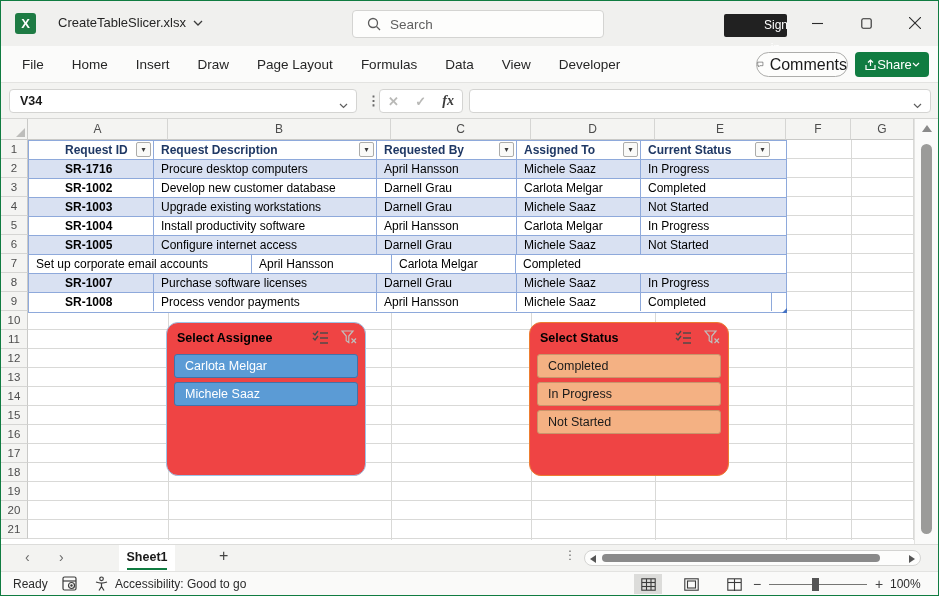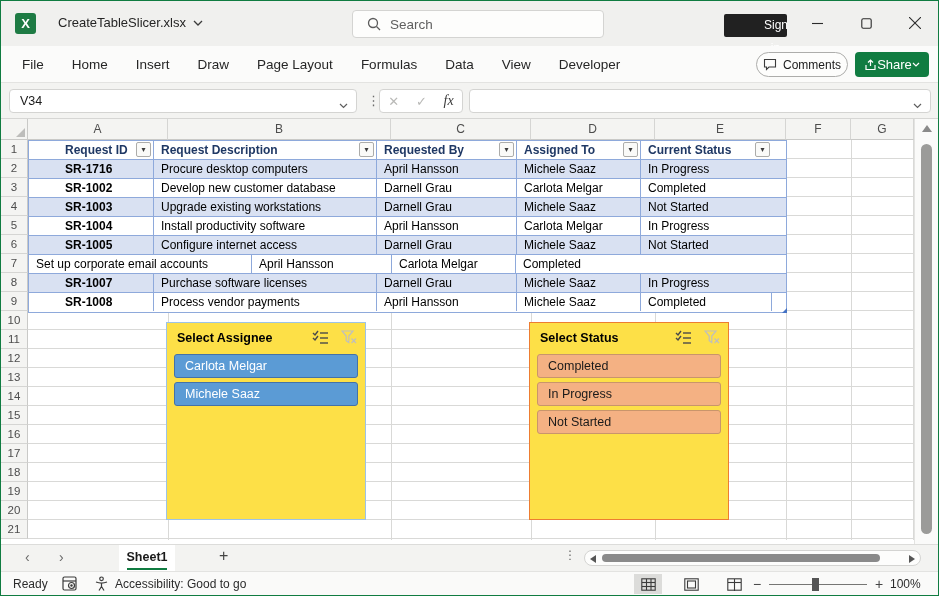--- a/index.html
+++ b/index.html
@@ -20,27 +20,27 @@
   .winctl { position:absolute; top:0; width:46px; height:44px; display:flex; align-items:center; justify-content:center; color:#2b2b2b; }
   .winctl svg { display:block; }
 
   
   .ribbonbar { position:absolute; left:0; top:45px; width:100%; height:37px; background:#FBFBFA;
                border-bottom:1px solid #E3E3E1; display:flex; align-items:center; }
   .rtabs { display:flex; gap:28px; padding-left:21px; font-size:13.5px; color:#262626; }
   .rtab { cursor:default; }
   .comments-btn { position:absolute; left:755px; top:6px; width:92px; height:25px; border:1px solid #ADADAB;
                   border-radius:13px; background:#FDFDFC; display:flex; align-items:center; justify-content:center;
-                  gap:6px; font-size:12px; color:#1a1a1a; }
+                  gap:6px; font-size:16px; color:#1a1a1a; }
   .share-btn { position:absolute; left:854px; top:6px; width:74px; height:25px; border:none; border-radius:4px;
                background:#107C41; color:#fff; display:flex; align-items:center; justify-content:center;
                font-size:13px; }
 
   
-  .formularow { position:absolute; left:0; top:82px; width:100%; height:36px; background:#F3F3F1; border-bottom:1px solid #D6D6D4; }
+  .formularow { position:absolute; left:0; top:82px; width:100%; height:36px; background:#F3F3F1; border-bottom:1px solid #D6D6D4;font-weight:bold; }
   .namebox { position:absolute; left:8px; top:6px; width:348px; height:24px; background:#fff; border:1px solid #D4D4D2;
              border-radius:4px; font-size:12.5px; color:#1a1a1a; line-height:22px; padding-left:10px; }
   .namebox .chev { position:absolute; right:8px; top:4px; color:#5f5f5f; }
   .fdots { position:absolute; left:366px; top:5px; color:#6a6a6a; font-size:13px; letter-spacing:0; line-height:26px; }
   .fxgroup { position:absolute; left:378px; top:6px; width:84px; height:24px; background:#fff; border:1px solid #D4D4D2;
              border-radius:4px; display:flex; align-items:center; justify-content:space-around; }
   .fx-x, .fx-check { color:#B9B9B7; font-size:13px; }
   .fx-fx { font-family:"Liberation Serif", serif; font-style:italic; font-size:14px; color:#3b3b3b; }
   .formulainput { position:absolute; left:468px; top:6px; width:462px; height:24px; background:#fff;
                   border:1px solid #D4D4D2; border-radius:4px; font-size:12.5px; color:#1a1a1a; padding-left:8px; line-height:22px; }
@@ -71,21 +71,21 @@
   .c0{width:125px;padding-left:36px;} .c1{width:223px;} .c2{width:140px;} .c3{width:124px;} .c4{width:131px;}
   .thead .tc { font-weight:bold; color:#1F3864; position:relative; }
   .banded { background:#D9E1F2; }
   .tc.idcol { font-weight:bold; }
   .filterbtn { position:absolute; right:2px; top:1px; width:15px; height:15px; background:#FAFAF8; border:1px solid #ACACAA;
                border-radius:2px; font-size:8px; color:#3b3b3b; text-align:center; line-height:14px; font-weight:normal; }
   .tresize { position:absolute; right:-1px; bottom:-1px; width:5px; height:5px;
              border-left:5px solid transparent; border-bottom:5px solid #4472C4; width:0; height:0; }
 
   
-  .slicer { position:absolute; top:203px; width:200px; height:198px; background:#fde047; }
+  .slicer { position:absolute; top:203px; width:200px; height:154px; background:#ef4444;border-radius:12px; }
   .slicer-head { display:flex; align-items:center; padding:7px 8px 4px 10px; }
   .slicer-title { font-size:12.5px; font-weight:bold; color:#000; flex:1; }
   .slicer-icons { display:flex; gap:12px; align-items:center; }
   .slicer-items { padding:5px 7px; display:flex; flex-direction:column; gap:4px; }
   .slicer-item { height:24px; border-radius:3px; font-size:12.5px; line-height:23px; padding-left:10px; }
   .slicer-blue { border:1px solid #9DC3E6; }
   .slicer-blue .slicer-item { background:#5B9BD5; border:1px solid #4472A8; color:#fff; }
   .slicer-orange { border:1px solid #ED7D31; }
   .slicer-orange .slicer-item { background:#F4B183; border:1px solid #C9956B; color:#1a1a1a; }
 

